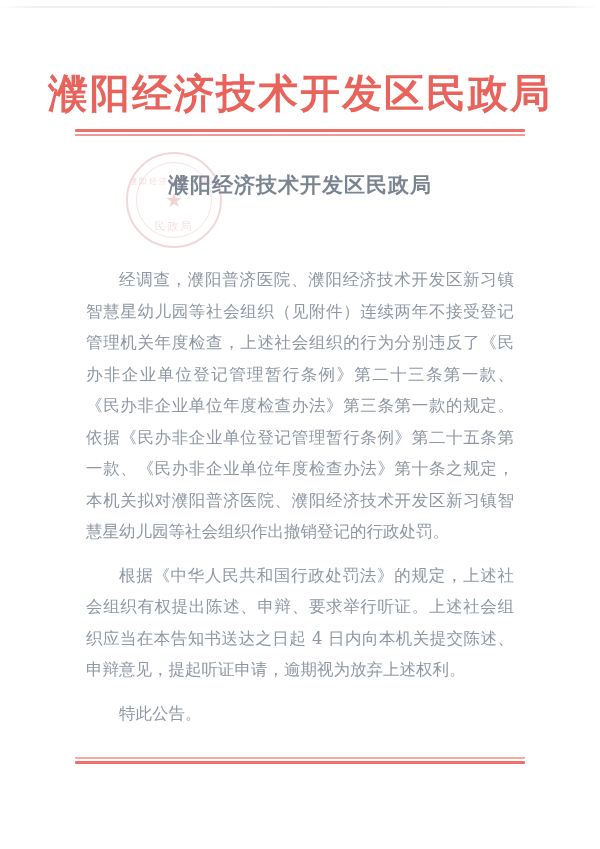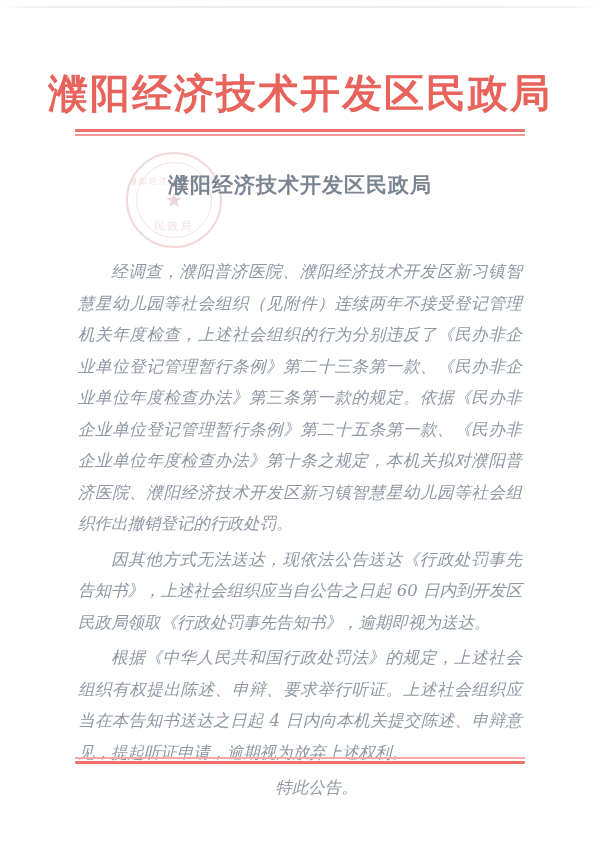--- a/index.html
+++ b/index.html
@@ -153,28 +153,27 @@
     top: 252px;
     width: 452px;
     color: #8e97a3;
     font-size: 16.5px;
     line-height: 31.5px;
     text-align: justify;
     text-justify: inter-character;
     font-family: "DejaVu Serif", serif;
   }
   .body p {
-    margin: 4px;
+    margin: 12px;
     text-indent: 2em;
     text-align: justify;
     text-justify: inter-character;
-    font-style: italic;
   }
   .body p.last {
-    text-align: center;
+    text-align: left;
   }
 </style>
 </head>
 <body>
 
 <div class="page">
 
   <div class="scan-edge-top"></div>
 
   <div class="masthead">濮阳经济技术开发区民政局</div>
@@ -191,21 +190,20 @@
     <div class="seal-star">★</div>
     <div class="seal-text-b">民政局</div>
   </div>
 
   <div class="doc-title">
     <span class="title-line">濮阳经济技术开发区民政局</span>
   </div>
 
   <div class="body">
     <p>经调查，濮阳普济医院、濮阳经济技术开发区新习镇智慧星幼儿园等社会组织（见附件）连续两年不接受登记管理机关年度检查，上述社会组织的行为分别违反了《民办非企业单位登记管理暂行条例》第二十三条第一款、《民办非企业单位年度检查办法》第三条第一款的规定。依据《民办非企业单位登记管理暂行条例》第二十五条第一款、《民办非企业单位年度检查办法》第十条之规定，本机关拟对濮阳普济医院、濮阳经济技术开发区新习镇智慧星幼儿园等社会组织作出撤销登记的行政处罚。</p>
-    <p>因其他方式无法送达，现依法公告送达《行政处罚事先告知书》，上述社会组织应当自公告之日起 60 日内到开发区民政局领取《行政处罚事先告知书》，逾期即视为送达。</p>
     <p>根据《中华人民共和国行政处罚法》的规定，上述社会组织有权提出陈述、申辩、要求举行听证。上述社会组织应当在本告知书送达之日起 4 日内向本机关提交陈述、申辩意见，提起听证申请，逾期视为放弃上述权利。</p>
     <p class="last">特此公告。</p>
   </div>
 
   <div class="rule-bottom">
     <div class="bar-b"></div>
     <div class="gap"></div>
     <div class="bar-a"></div>
   </div>
 

